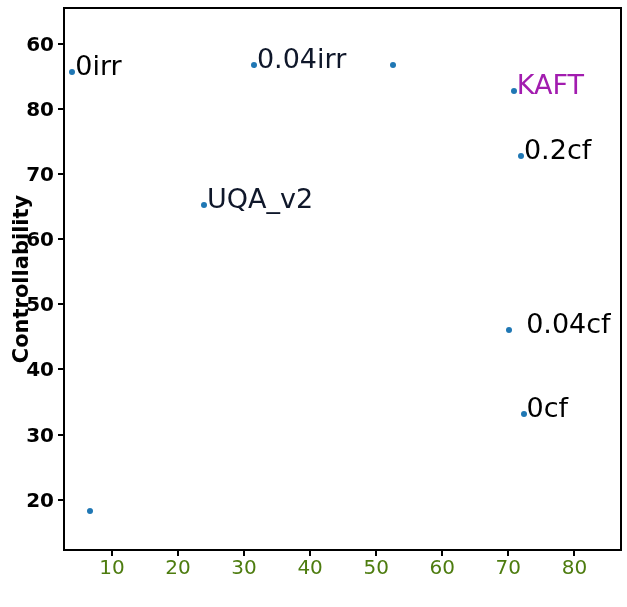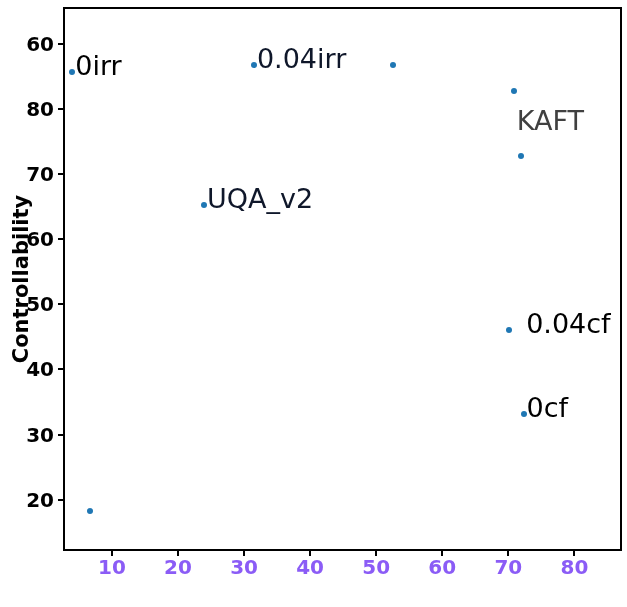--- a/index.html
+++ b/index.html
@@ -55,22 +55,22 @@
     width: 2px;
     height: 5px;
     background: #000000;
     transform: translateX(-50%);
   }
   .x-tick-label {
     position: absolute;
     top: 5px;
     transform: translateX(-50%);
     font-size: 20px;
-    font-weight: bold;
-    color: #8b5cf6;
+    font-weight: normal;
+    color: #4d7c0f;
     line-height: 1.1;
   }
   .ytick-layer {
     position: absolute;
     left: 0;
     top: 7px;
     width: 63px;
     height: 544px;
   }
   .y-tick-mark {
@@ -118,22 +118,23 @@
 <div class="figure">
   <div class="ylabel">Controllability</div>
 
   <div class="plot-area">
       <div class="point-dot" style="left: 1.30024%; top: 11.6029%; background: rgb(31, 119, 180);"></div>
       <div class="point-label" style="left: 1.30024%; top: 11.6029%; color: rgb(0, 0, 0);">0irr</div>
       <div class="point-dot" style="left: 34.0426%; top: 10.4067%; background: rgb(31, 119, 180);"></div>
       <div class="point-label" style="left: 34.0426%; top: 10.4067%; color: #0f172a;">0.04irr</div>
       <div class="point-dot" style="left: 59.1017%; top: 10.4067%; background: rgb(31, 119, 180);"></div>
       <div class="point-dot" style="left: 80.8511%; top: 15.1914%; background: rgb(31, 119, 180);"></div>
-      <div class="point-label" style="left: 80.8511%; top: 15.1914%; color: #404040; margin-top: 36px;">KAFT</div>
+      <div class="point-label" style="left: 80.8511%; top: 15.1914%; color: #a21caf;">KAFT</div>
       <div class="point-dot" style="left: 82.1513%; top: 27.1531%; background: rgb(31, 119, 180);"></div>
+      <div class="point-label" style="left: 82.1513%; top: 27.1531%; color: rgb(0, 0, 0);">0.2cf</div>
       <div class="point-dot" style="left: 25.0591%; top: 36.3636%; background: rgb(31, 119, 180);"></div>
       <div class="point-label" style="left: 25.0591%; top: 36.3636%; color: #0f172a;">UQA_v2</div>
       <div class="point-dot" style="left: 80.0236%; top: 59.4498%; background: rgb(31, 119, 180);"></div>
       <div class="point-label" style="left: 80.0236%; top: 59.4498%; color: rgb(0, 0, 0); margin-left: 14px;">0.04cf</div>
       <div class="point-dot" style="left: 82.6241%; top: 75%; background: rgb(31, 119, 180);"></div>
       <div class="point-label" style="left: 82.6241%; top: 75%; color: rgb(0, 0, 0);">0cf</div>
       <div class="point-dot" style="left: 4.49173%; top: 92.9426%; background: rgb(31, 119, 180);"></div>
     </div>
 
   <div class="xtick-layer">

